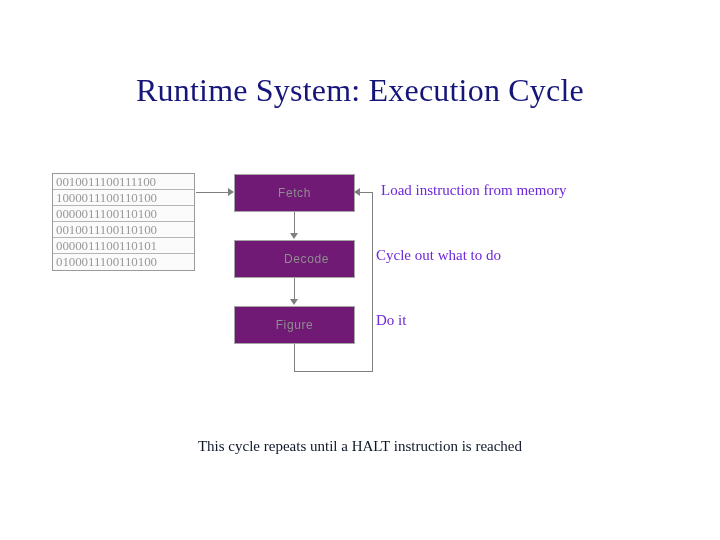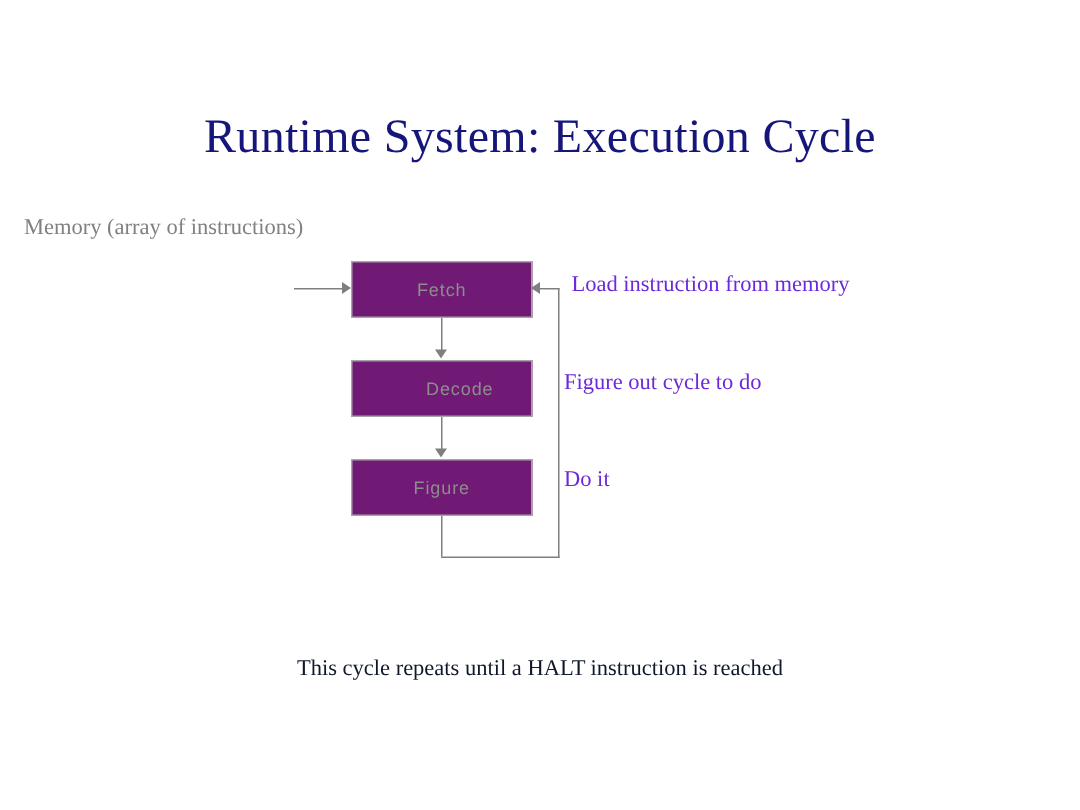--- a/index.html
+++ b/index.html
@@ -162,22 +162,29 @@
     white-space: nowrap;
   }
 </style>
 </head>
 <body>
 
 <div class="slide">
 
   <div class="slide-title">Runtime System: Execution Cycle</div>
 
-  <div class="memory-caption">Memory (array of instructions)</div>
-
+
+  <div class="memory-table">
+    <div class="memory-row">0010011100111100</div>
+    <div class="memory-row">1000011100110100</div>
+    <div class="memory-row">0000011100110100</div>
+    <div class="memory-row">0010011100110100</div>
+    <div class="memory-row">0000011100110101</div>
+    <div class="memory-row">0100011100110100</div>
+  </div>
 
   <div class="flow-box" id="box-fetch">Fetch</div>
 
   <div class="flow-box" id="box-decode">Decode</div>
 
   <div class="flow-box" id="box-execute">Figure</div>
 
   <div class="conn h-line" id="mem-to-fetch-line"></div>
   <div class="arrow-right" id="mem-to-fetch-head"></div>
 
@@ -188,19 +195,19 @@
   <div class="arrow-down" id="decode-to-execute-head"></div>
 
   <div class="conn v-line" id="loop-down"></div>
   <div class="conn h-line" id="loop-right"></div>
   <div class="conn v-line" id="loop-up"></div>
   <div class="conn h-line" id="loop-in"></div>
   <div class="arrow-left" id="loop-head"></div>
 
   <div class="desc" id="desc-fetch">Load instruction from memory</div>
 
-  <div class="desc" id="desc-decode">Figure out cycle to do</div>
+  <div class="desc" id="desc-decode">Cycle out what to do</div>
 
   <div class="desc" id="desc-execute">Do it</div>
 
   <div class="footnote">This cycle repeats until a HALT instruction is reached</div>
 
 </div>
 
 </body></html>

